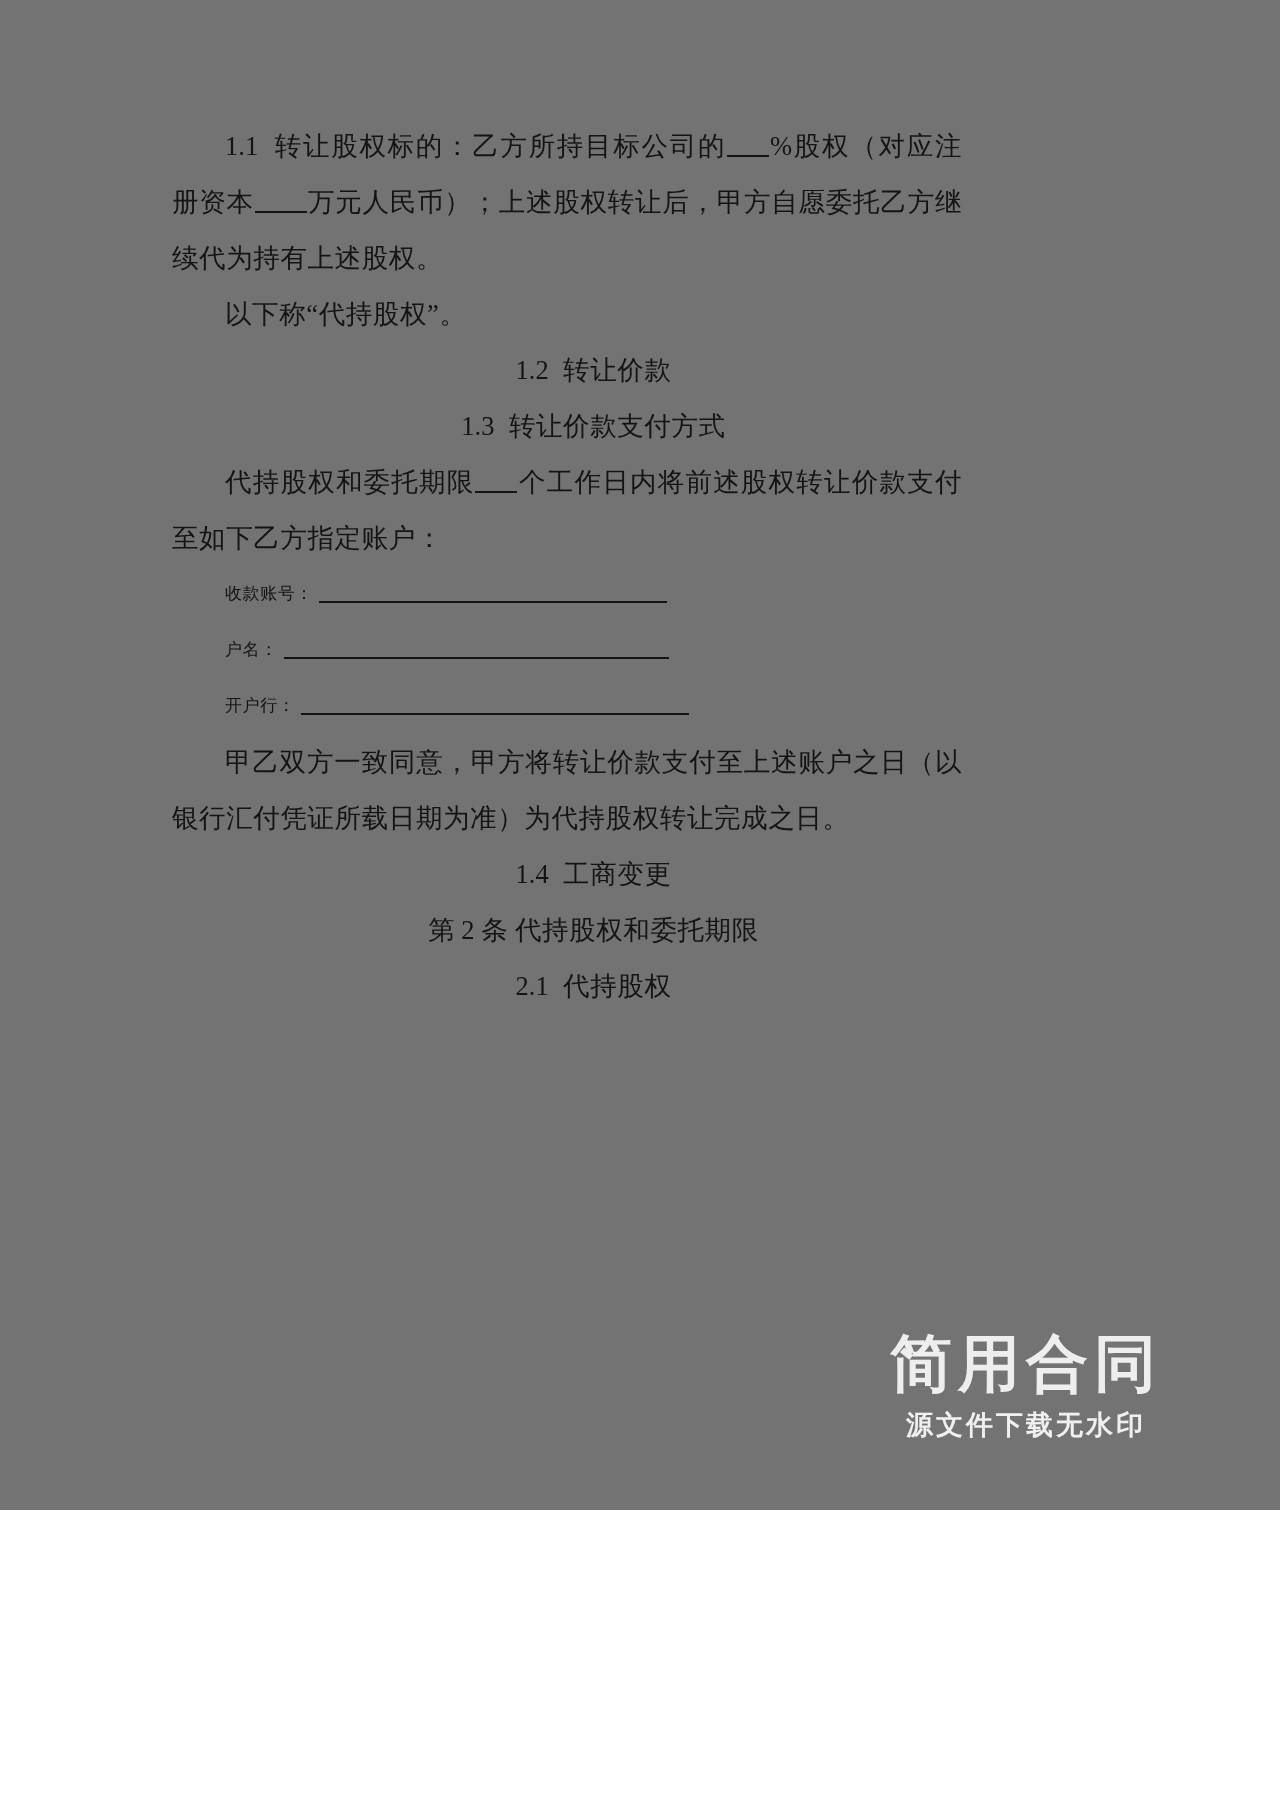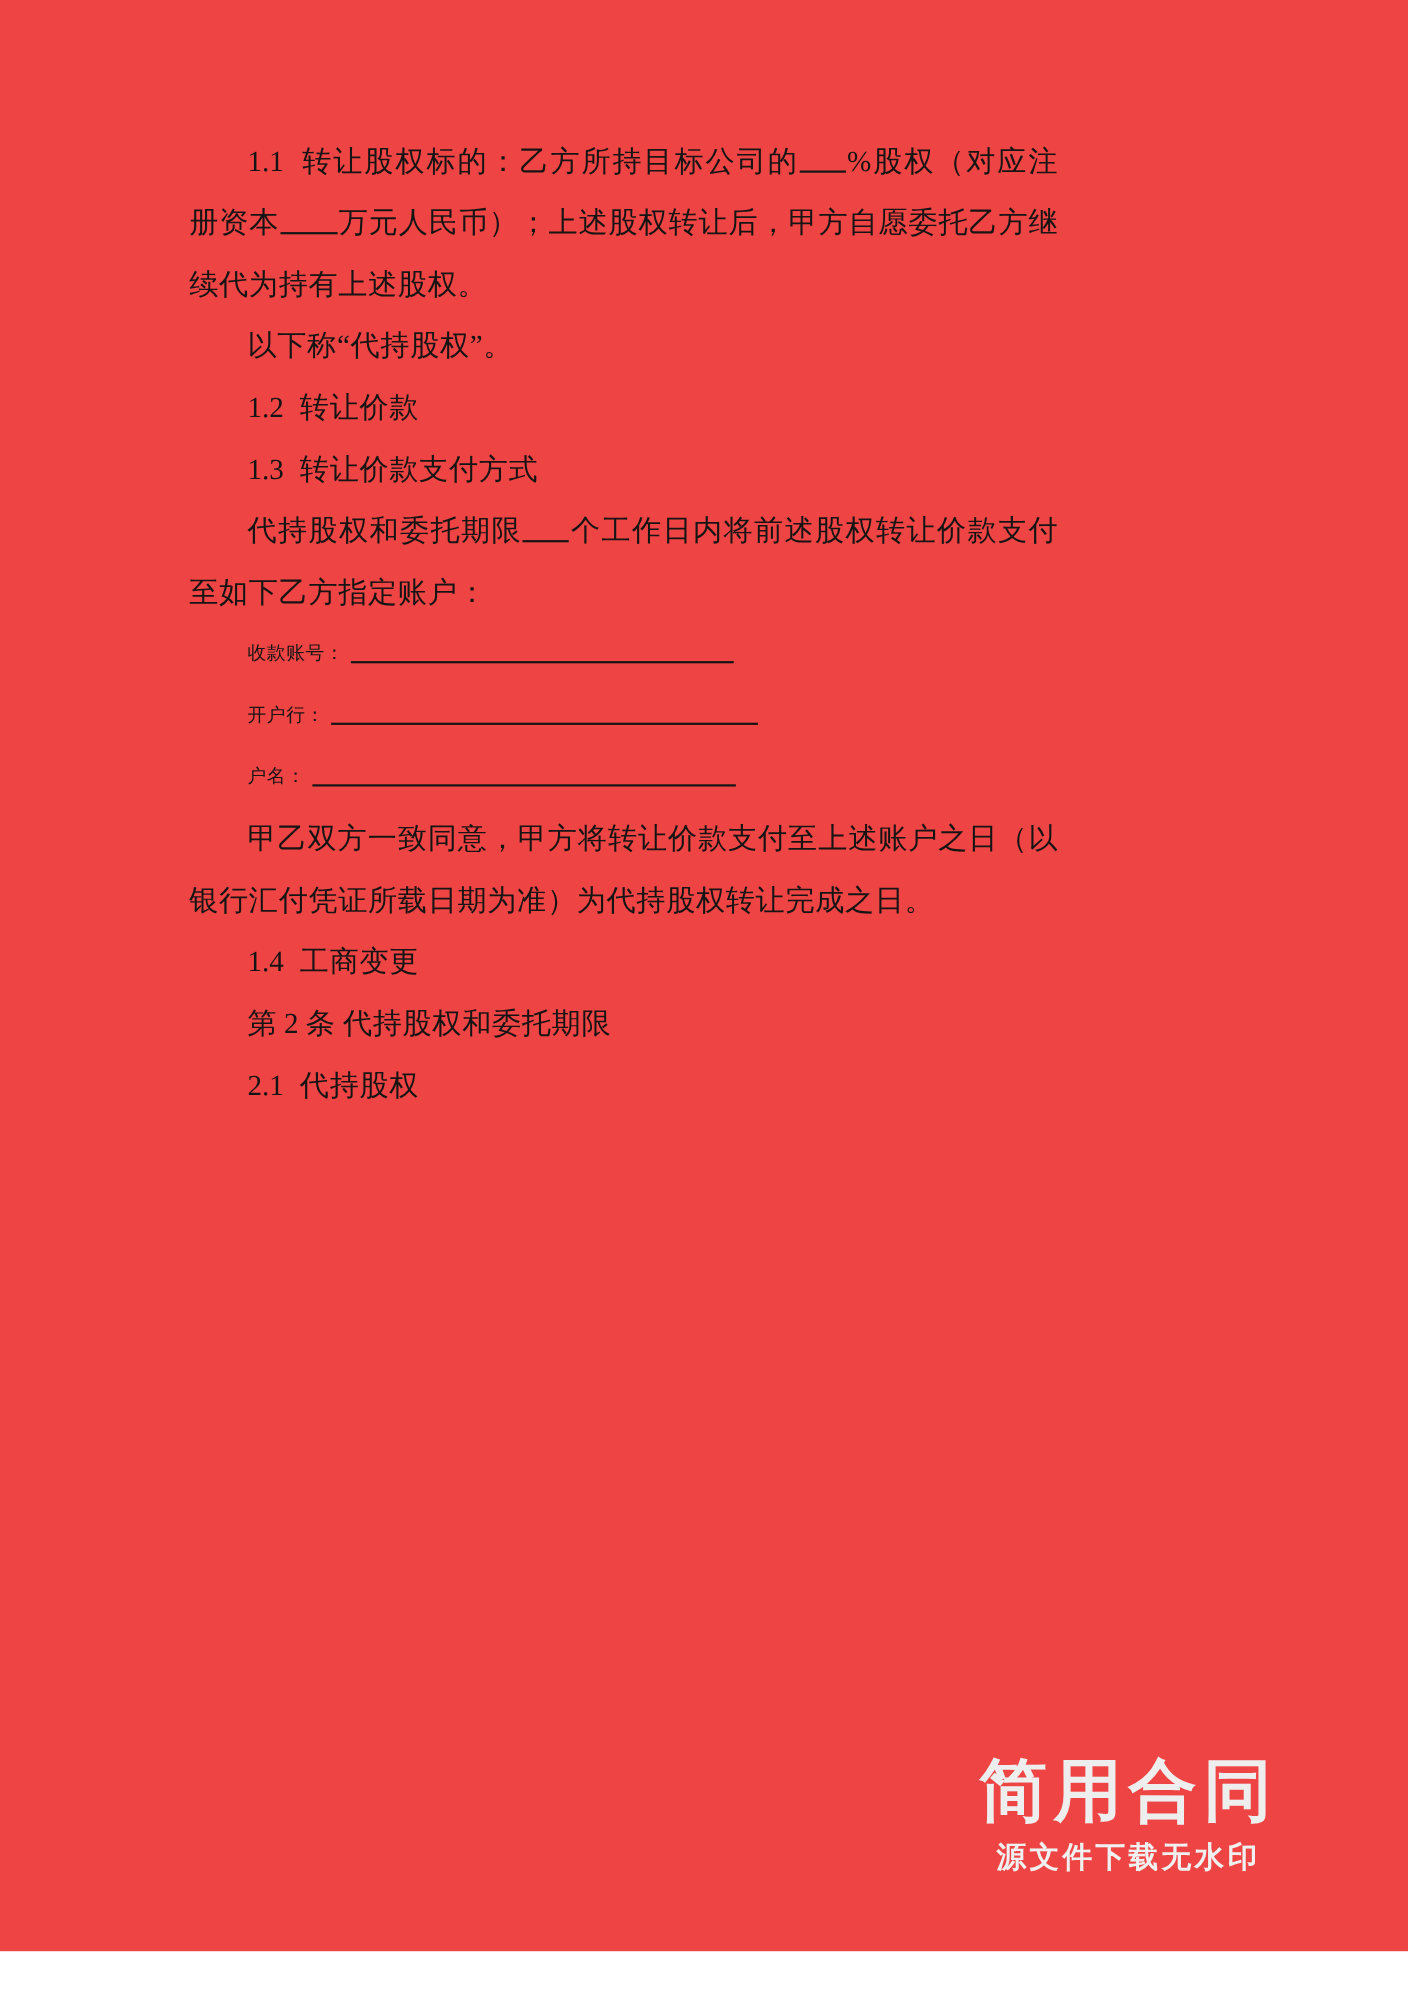--- a/index.html
+++ b/index.html
@@ -7,22 +7,22 @@
     padding: 0;
     background: #ffffff;
   }
   body {
     font-family: "Liberation Serif", "DejaVu Serif", serif;
     color: #1a1a1a;
   }
   .page {
     position: relative;
     width: 1280px;
-    height: 1774px;
-    background: #ef4444;
+    height: 1510px;
+    background: #737373;
     overflow: hidden;
     box-sizing: border-box;
   }
   .doc-body {
     position: absolute;
     left: 172px;
     top: 118px;
     width: 790px;
   }
   .para {
@@ -38,20 +38,21 @@
   .indent {
     text-indent: 53px;
   }
   .heading {
     font-size: 26.5px;
     line-height: 56px;
     letter-spacing: 0.6px;
     text-indent: 53px;
     color: #141414;
     margin: 0;
+    text-align: center;
   }
   .num {
     font-family: "Liberation Serif", "DejaVu Serif", serif;
     letter-spacing: 0px;
   }
   
   .blank-s {
     display: inline-block;
     width: 42px;
     border-bottom: 2.5px solid #141414;
@@ -130,23 +131,23 @@
 
     <p class="heading"><span class="num">1.2</span>&nbsp;&nbsp;<span>转让价款</span></p>
 
 
     <p class="heading"><span class="num">1.3</span>&nbsp;&nbsp;<span>转让价款支付方式</span></p>
 
     <p class="para indent"><span>代持股权和委托期限</span><span class="blank-s"></span><span>个工作日内将前述股权转让价款支付至如下乙方指定账户：</span></p>
 
     <div class="field-row"><span>收款账号：</span><span class="rule-long rule-acct"></span></div>
 
+    <div class="field-row"><span>户名：</span><span class="rule-long rule-name"></span></div>
+
     <div class="field-row"><span>开户行：</span><span class="rule-long rule-bank"></span></div>
-
-    <div class="field-row"><span>户名：</span><span class="rule-long rule-name"></span></div>
 
     <p class="para indent">甲乙双方一致同意，甲方将转让价款支付至上述账户之日（以银行汇付凭证所载日期为准）为代持股权转让完成之日。</p>
 
     <p class="heading"><span class="num">1.4</span>&nbsp;&nbsp;<span>工商变更</span></p>
 
 
     <p class="heading"><span class="num">第 2 条</span>&nbsp;<span>代持股权和委托期限</span></p>
 
     <p class="heading"><span class="num">2.1</span>&nbsp;&nbsp;<span>代持股权</span></p>
 

